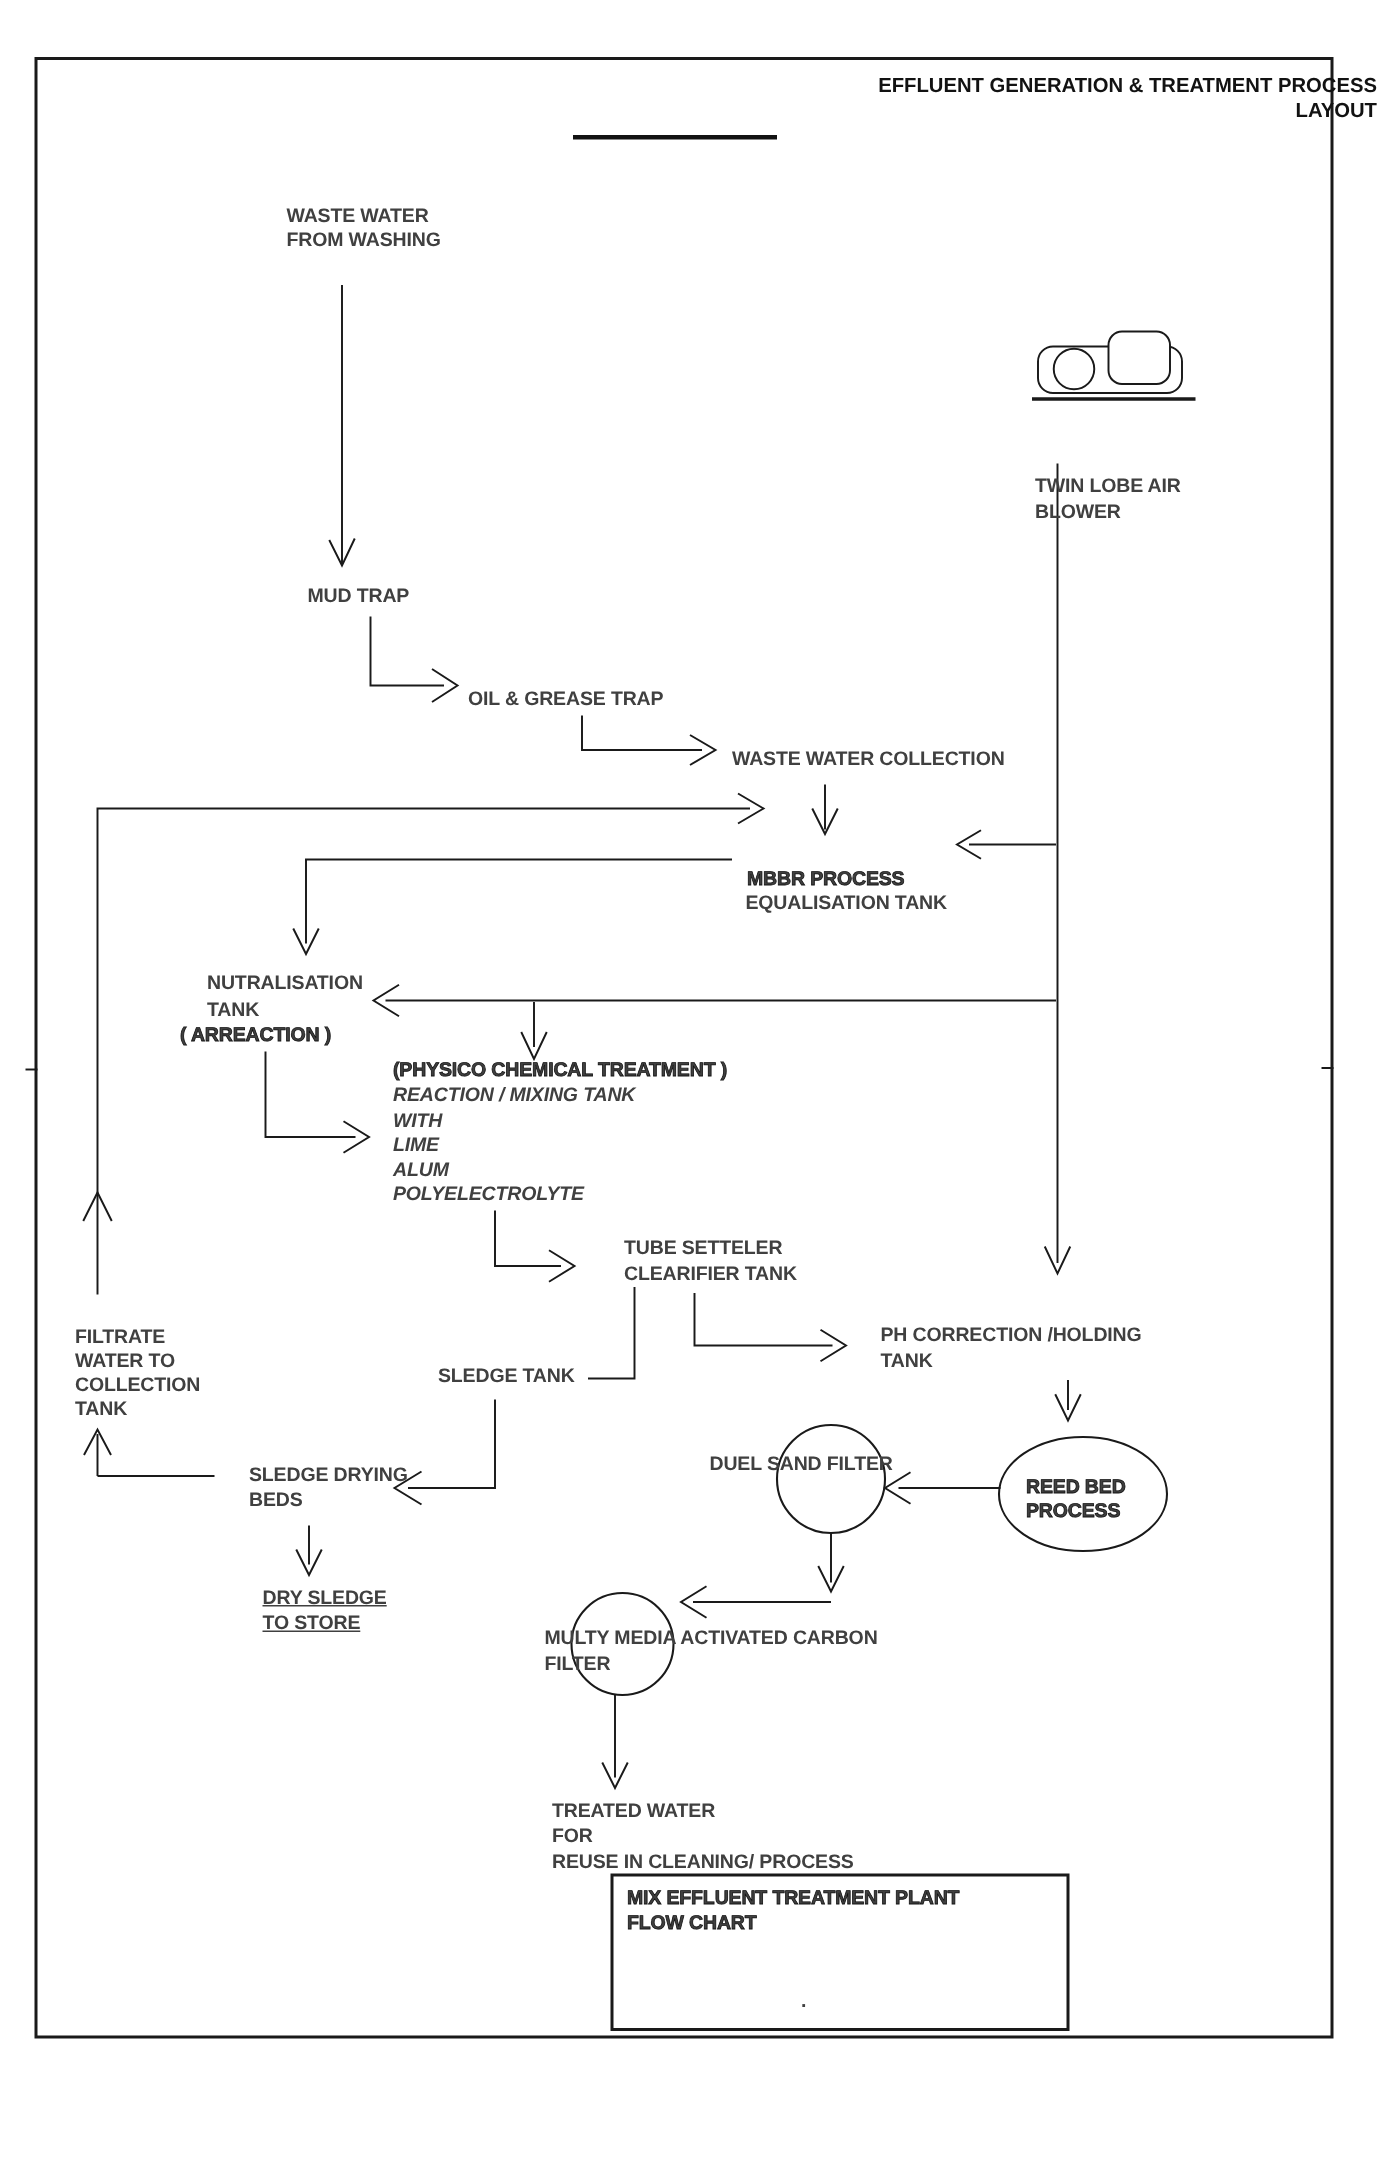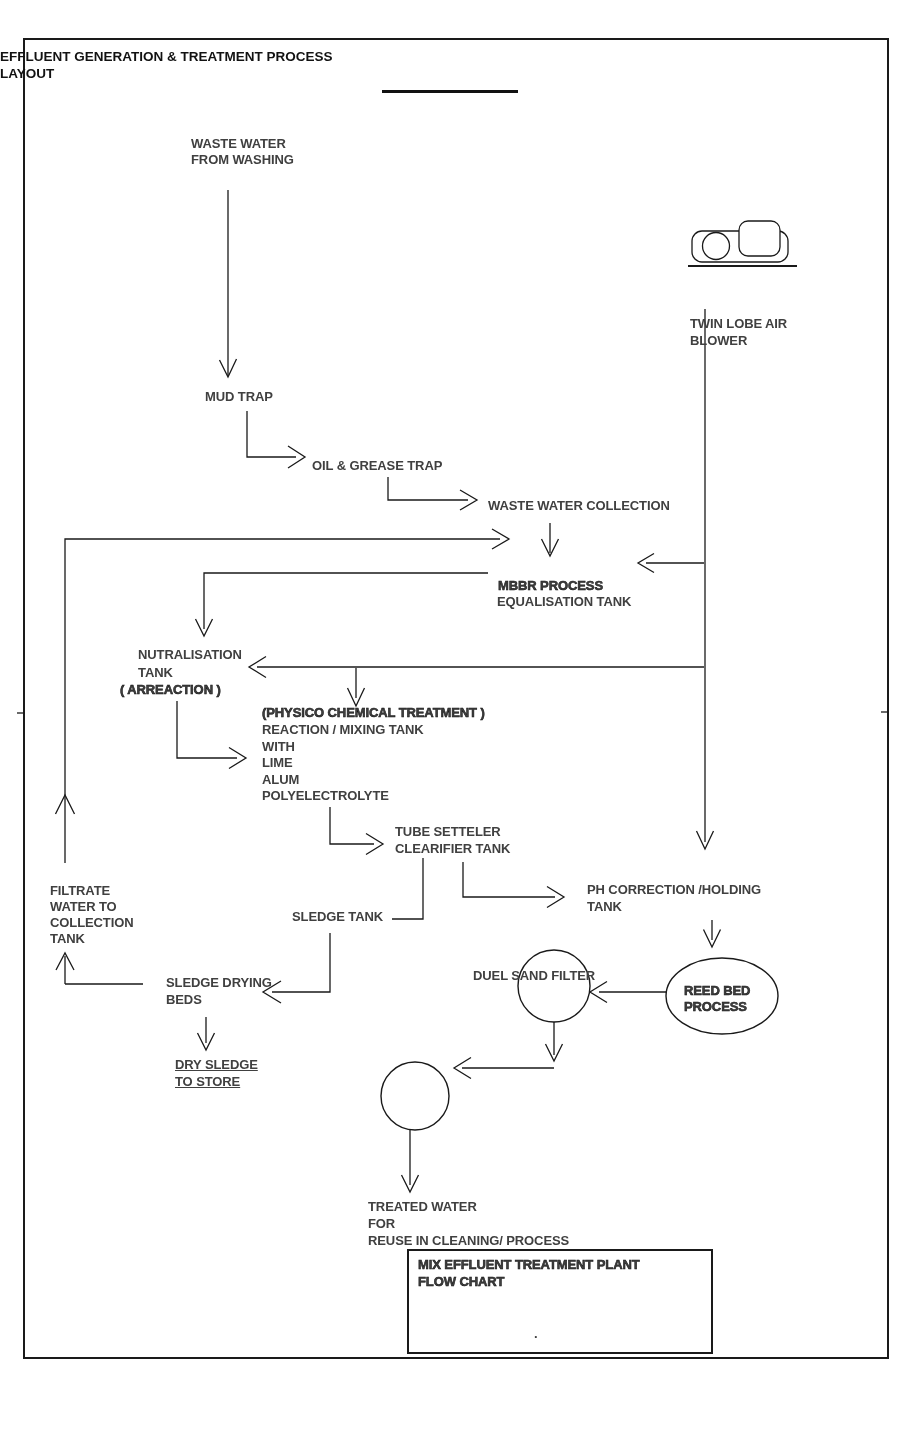--- a/index.html
+++ b/index.html
@@ -1,21 +1,21 @@
 <!DOCTYPE html>
 <html><head>
 <meta charset="utf-8">
 <style>
   html,body{margin:0;padding:0;background:#fff;}
   #page{position:relative;width:918px;height:1438px;background:#fff;overflow:hidden;
         font-family:"Liberation Sans",sans-serif;}
   .lbl{position:absolute;font:bold 13px/16.5px "Liberation Sans",sans-serif;color:#404040;
        white-space:pre-line;letter-spacing:-0.1px;}
   .heavy{-webkit-text-stroke:0.55px #121212;}
-  .title{position:absolute;left:0;top:48px;width:918px;text-align:left;
+  .title{position:absolute;left:0;top:48px;width:918px;text-align:right;
          font:bold 13.5px/17px "Liberation Sans",sans-serif;color:#121212;white-space:pre-line;}
   svg{position:absolute;left:0;top:0;}
   svg *{vector-effect:non-scaling-stroke;}
 </style>
 </head>
 <body>
 
 <div id="page">
 
   <svg width="918" height="1438" viewBox="0 0 918 1438">
@@ -152,41 +152,43 @@
 FROM WASHING</div>
   <div class="lbl" style="left:205px;top:389px;">MUD TRAP</div>
   <div class="lbl" style="left:312px;top:458px;">OIL &amp; GREASE TRAP</div>
   <div class="lbl" style="left:488px;top:498px;">WASTE WATER COLLECTION</div>
   <div class="lbl heavy" style="left:498px;top:578px;">MBBR PROCESS</div>
   <div class="lbl" style="left:497px;top:594px;">EQUALISATION TANK</div>
   <div class="lbl" style="left:138px;top:646px;line-height:18px;">NUTRALISATION
 TANK</div>
   <div class="lbl heavy" style="left:120px;top:682px;">( ARREACTION  )</div>
   <div class="lbl heavy" style="left:262px;top:705px;">(PHYSICO CHEMICAL TREATMENT )</div>
-  <div class="lbl" style="left:262px;top:722px;">REACTION / MIXING TANK
+  <div class="lbl" style="left:262px;top:722px;font-style:italic;">REACTION / MIXING TANK
 WITH
 LIME
 ALUM
 POLYELECTROLYTE</div>
-  <div class="lbl" style="left:395px;top:824px;">TUBE SETTELER
+  <div class="lbl" style="left:416px;top:824px;">TUBE SETTELER
 CLEARIFIER  TANK</div>
   <div class="lbl" style="left:587px;top:881px;line-height:17px;">PH CORRECTION /HOLDING
 TANK</div>
   <div class="lbl" style="left:50px;top:883px;line-height:16px;">FILTRATE
 WATER  TO
 COLLECTION
 TANK</div>
   <div class="lbl" style="left:292px;top:909px;">SLEDGE TANK</div>
   <div class="lbl" style="left:166px;top:974px;line-height:17px;">SLEDGE DRYING
 BEDS</div>
   <div class="lbl" style="left:175px;top:1056px;line-height:17px;text-decoration:underline;">DRY SLEDGE
 TO STORE</div>
   <div class="lbl" style="left:473px;top:968px;">DUEL SAND FILTER</div>
   <div class="lbl heavy" style="left:684px;top:983px;line-height:16px;">REED BED
 PROCESS</div>
+  <div class="lbl" style="left:363px;top:1083px;line-height:17px;">MULTY MEDIA ACTIVATED CARBON
+FILTER</div>
   <div class="lbl" style="left:368px;top:1198px;line-height:17px;">TREATED WATER
 FOR
 REUSE IN CLEANING/ PROCESS</div>
   <div class="lbl" style="left:690px;top:271px;line-height:17px;margin-top:44px;">TWIN LOBE AIR
 BLOWER</div>
   <div class="lbl heavy" style="left:418px;top:1256px;line-height:17px;">MIX EFFLUENT TREATMENT PLANT
 FLOW CHART</div>
   <div class="lbl" style="left:534px;top:1326px;">.</div>
 
 </div>

